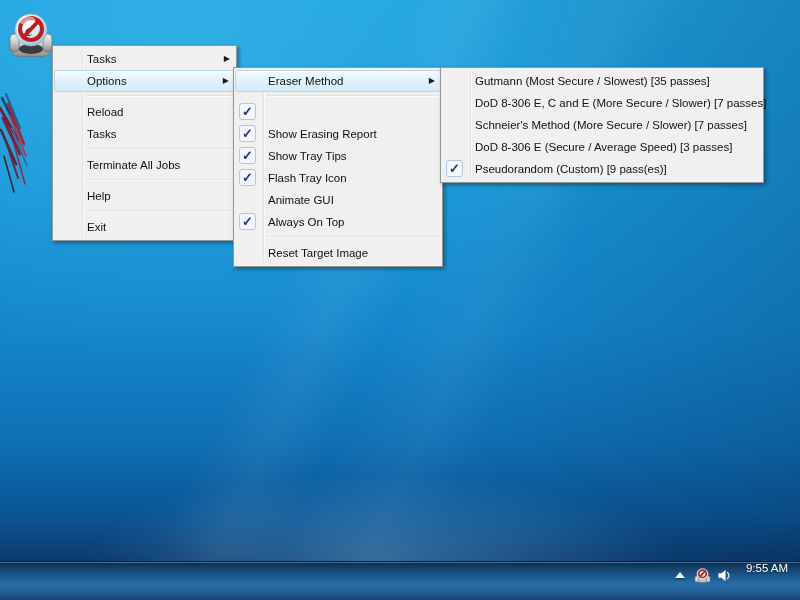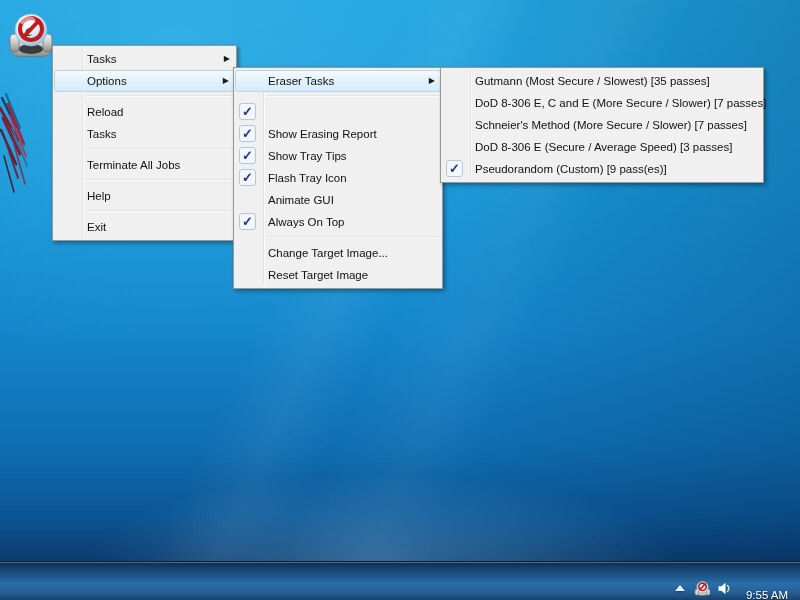--- a/index.html
+++ b/index.html
@@ -41,21 +41,21 @@
     color:#27348b;font-size:13px;line-height:15px;text-align:center;font-weight:bold;
   }
   .sep{height:1px;margin:3px 2px 4px 32px;background:#e2e2e2;border-bottom:1px solid #fbfbfb;}
   
   .taskbar{
     position:absolute;left:0;right:0;top:561px;height:39px;
     background:linear-gradient(to bottom,#0d2b49 0%,#143f68 14%,#1f5c92 40%,#2a6ea9 56%,#245f95 78%,#173f68 100%);
     border-top:1px solid #0a1f36;
     box-shadow:inset 0 1px 0 rgba(140,190,230,0.45);
   }
-  .tray{position:absolute;right:3px;top:0;height:100%;display:flex;align-items:flex-end;}
+  .tray{position:absolute;right:3px;top:0;height:100%;display:flex;align-items:flex-start;}
   .tray-btn{display:flex;align-items:center;justify-content:center;width:22px;height:26px;}
   .tri-up{width:0;height:0;border-left:5px solid transparent;border-right:5px solid transparent;border-bottom:6px solid #e7eff7;filter:drop-shadow(0 1px 1px rgba(0,0,0,0.4));}
   .clock{
     width:56px;text-align:center;color:#ffffff;font-size:11.5px;
     text-shadow:0 1px 2px rgba(0,0,0,0.6);padding:0 2px;
   }
   .edge-sep{width:2px;height:30px;background:rgba(0,0,0,0.25);box-shadow:1px 0 0 rgba(255,255,255,0.15);}
 </style>
 </head>
 <body>
@@ -130,21 +130,21 @@
   </div>
   <div class="sep"></div>
   <div class="mi">
     <span class="label">Exit</span>
   </div>
 </div>
 
 <div class="menu" style="left:233px;top:67px;width:210px;">
   <div class="gutterline"></div>
   <div class="mi hl">
-    <span class="label">Eraser Tasks</span>
+    <span class="label">Eraser Method</span>
     <span class="arrow">▶</span>
   </div>
   <div class="sep"></div>
   <div class="mi">
     <span class="check">✓</span>
   </div>
   <div class="mi">
     <span class="check">✓</span>
     <span class="label">Show Erasing Report</span>
   </div>
@@ -157,23 +157,20 @@
     <span class="label">Flash Tray Icon</span>
   </div>
   <div class="mi">
     <span class="label">Animate GUI</span>
   </div>
   <div class="mi">
     <span class="check">✓</span>
     <span class="label">Always On Top</span>
   </div>
   <div class="sep"></div>
-  <div class="mi">
-    <span class="label">Change Target Image...</span>
-  </div>
   <div class="mi">
     <span class="label">Reset Target Image</span>
   </div>
 </div>
 
 <div class="menu" style="left:440px;top:67px;width:324px;">
   <div class="gutterline"></div>
   <div class="mi">
     <span class="label">Gutmann (Most Secure / Slowest) [35 passes]</span>
   </div>

